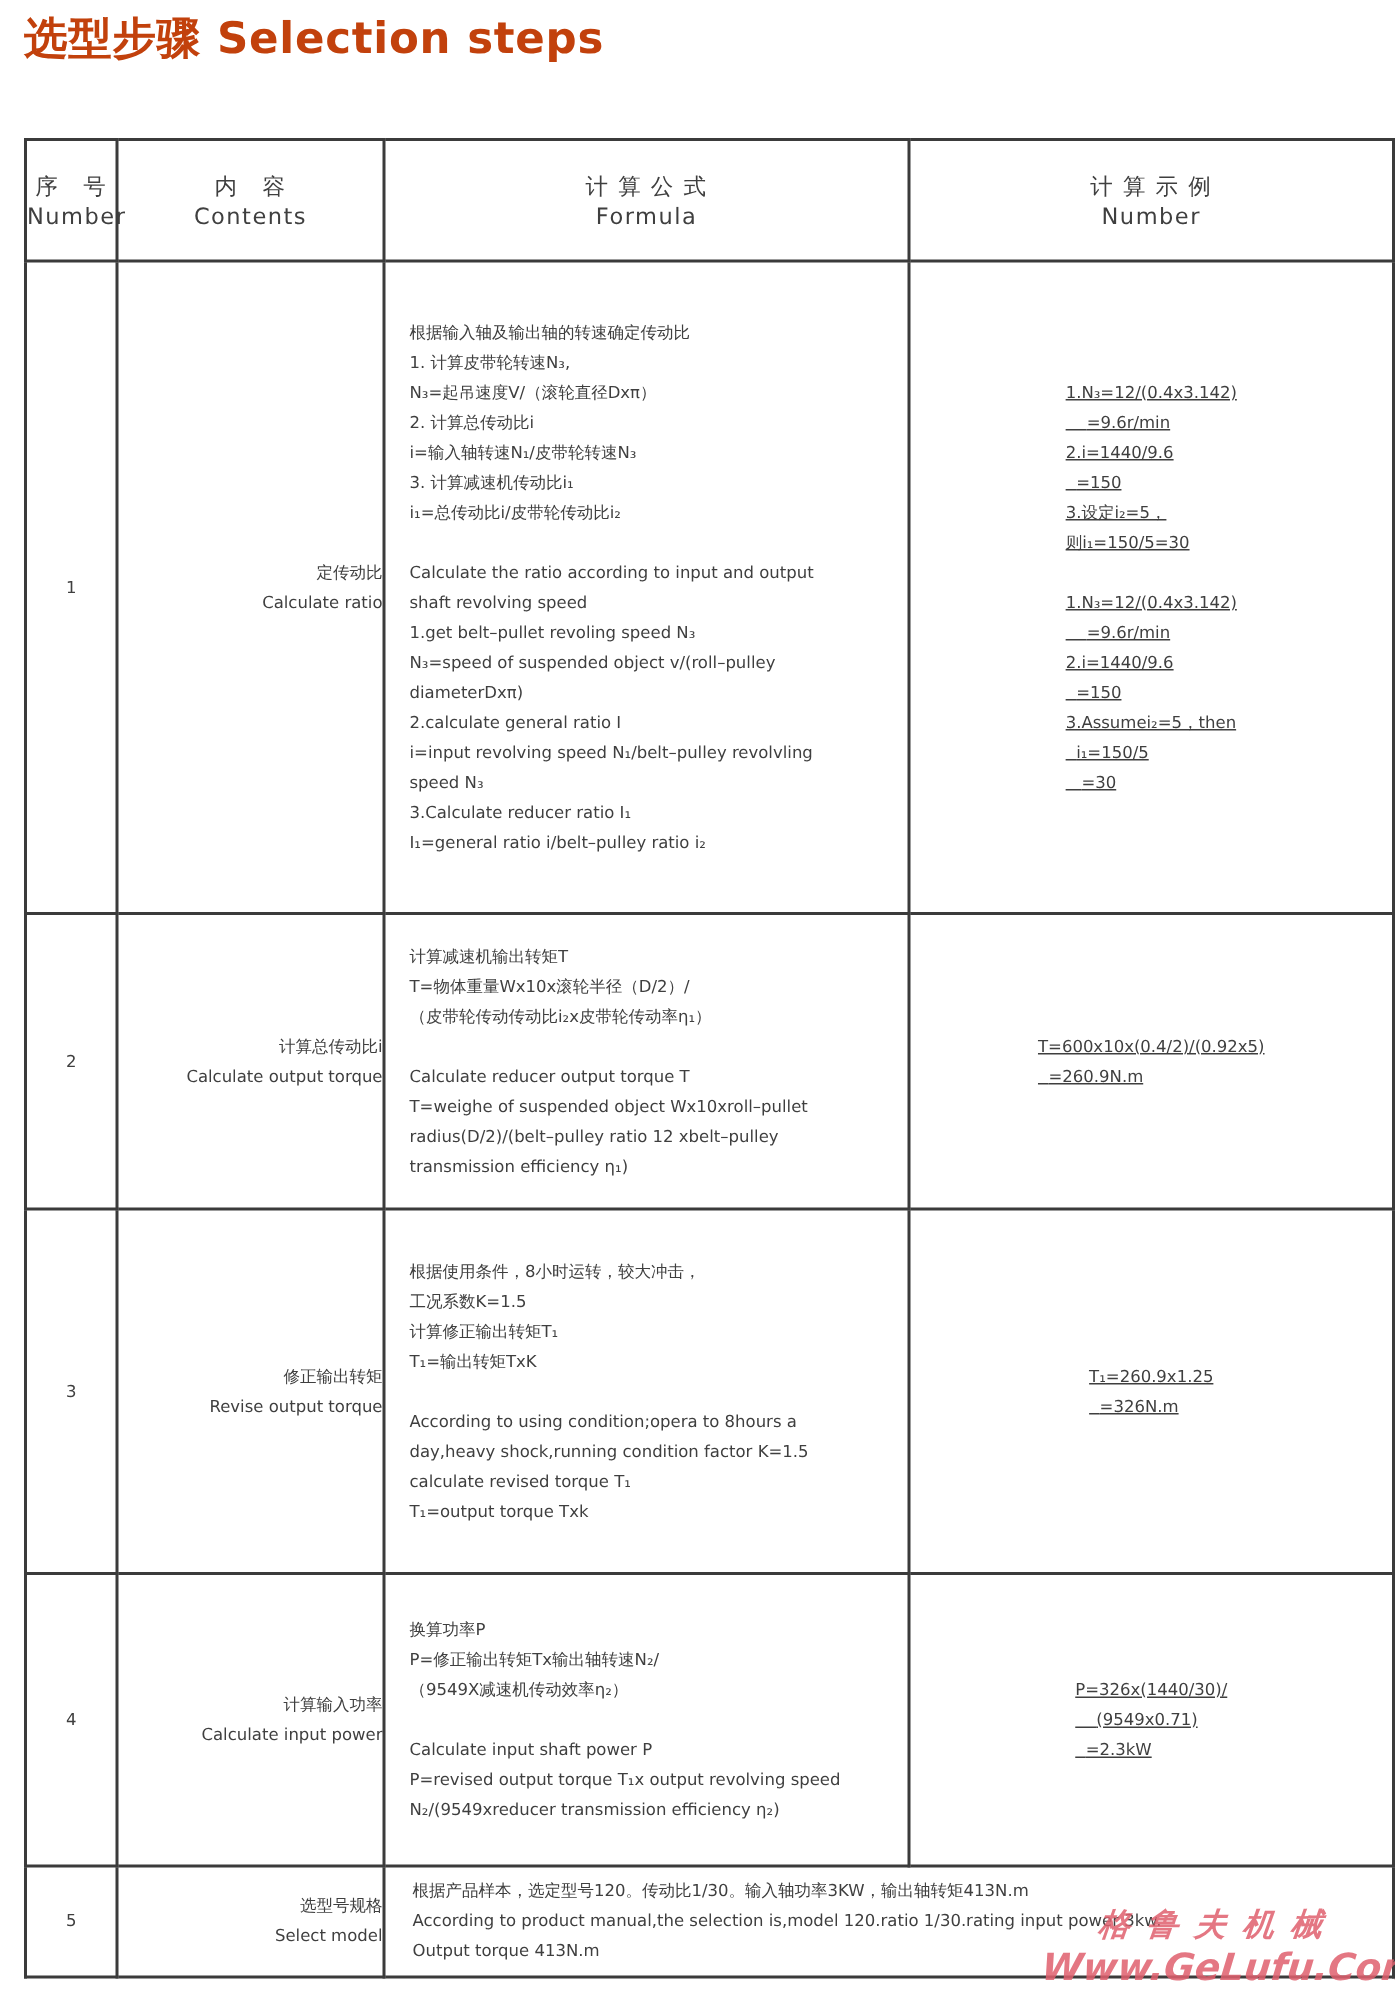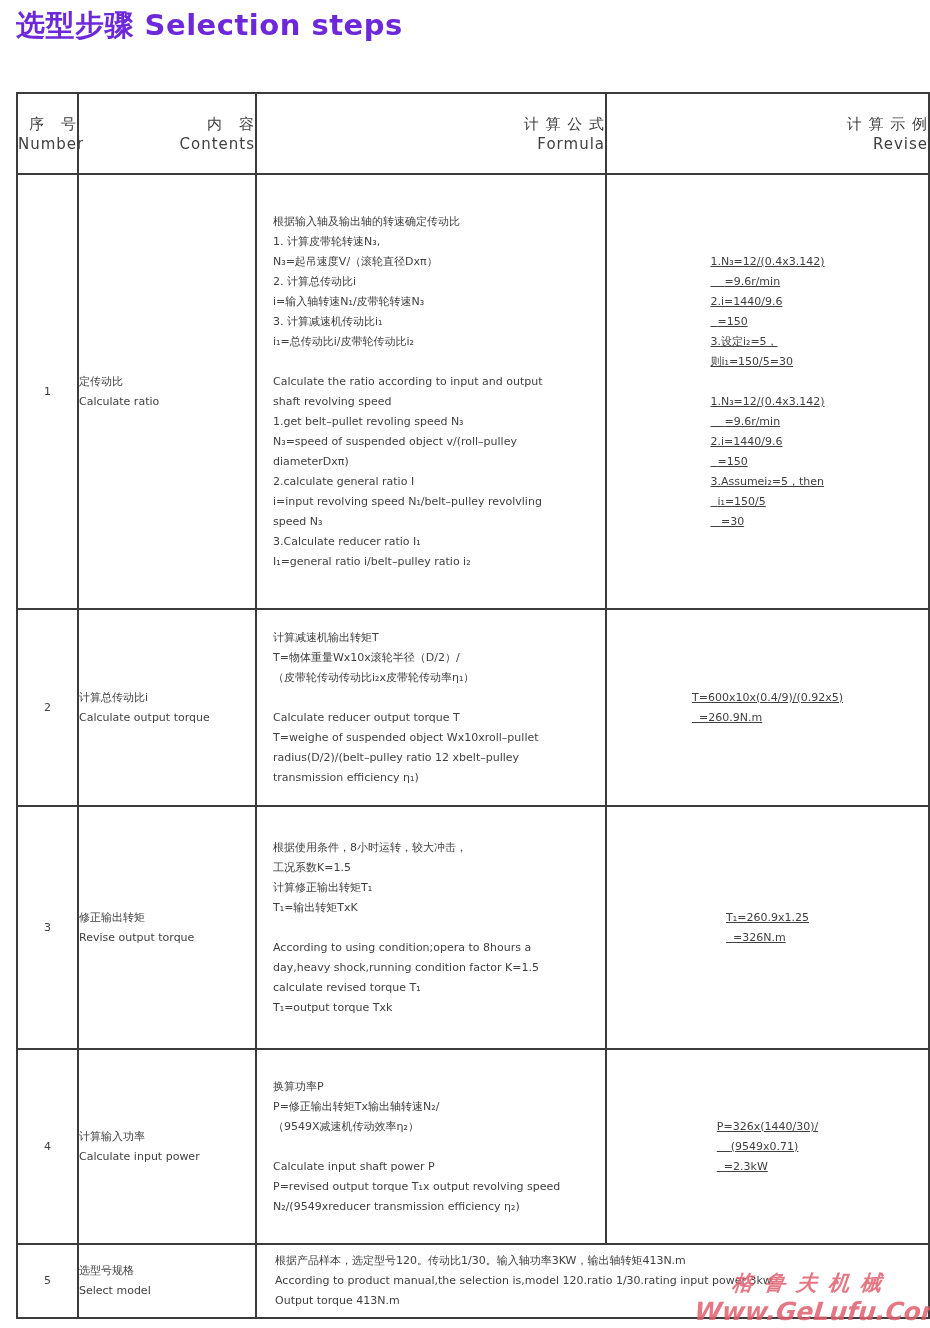--- a/index.html
+++ b/index.html
@@ -9,55 +9,55 @@
     font-family: "DejaVu Sans", "Liberation Sans", sans-serif;
     color: #3f3f3f;
     position: relative;
     overflow: hidden;
   }
   .page-title {
     position: absolute;
     left: 16px; top: 6px;
     font-size: 29px;
     font-weight: bold;
-    color: #6d28d9;
+    color: #c2410c;
     letter-spacing: 0.5px;
   }
   table.steps {
     position: absolute;
     left: 16px; top: 92px;
     width: 912px;
     border-collapse: collapse;
     table-layout: fixed;
   }
   table.steps th, table.steps td {
     border: 2px solid #3b3b3b;
     vertical-align: middle;
     font-size: 11px;
     line-height: 20px;
     color: #3f3f3f;
   }
   table.steps th {
     font-weight: normal;
-    text-align: right;
+    text-align: center;
     white-space: pre-line;
     font-size: 15px;
     letter-spacing: 1px;
   }
   tr.hdr      { height: 81px; }
   tr.r1       { height: 435px; }
   tr.r2       { height: 197px; }
   tr.r3       { height: 243px; }
   tr.r4       { height: 195px; }
   tr.r5       { height: 70px; }
   td.num {
     text-align: center;
   }
   td.contents {
-    text-align: left;
+    text-align: right;
     white-space: pre-line;
   }
   td.formula {
     text-align: left;
     padding: 10px 8px 10px 16px;
   }
   td.formula .block {
     white-space: pre-wrap;
   }
   td.example {
@@ -112,21 +112,21 @@
   </colgroup>
   <thead>
     <tr class="hdr">
       <th>序　号
 Number</th>
       <th>内　容
 Contents</th>
       <th>计 算 公 式
 Formula</th>
       <th>计 算 示 例
-Revise</th>
+Number</th>
     </tr>
   </thead>
   <tbody>
     <tr class="r1">
       <td class="num">1</td>
       <td class="contents">定传动比
 Calculate ratio</td>
       <td class="formula">
           <div class="block">根据输入轴及输出轴的转速确定传动比
 1. 计算皮带轮转速N₃,
@@ -169,21 +169,21 @@
       <td class="formula">
           <div class="block">计算减速机输出转矩T
 T=物体重量Wx10x滚轮半径（D/2）/
 （皮带轮传动传动比i₂x皮带轮传动率η₁）
 
 Calculate reducer output torque T
 T=weighe of suspended object Wx10xroll–pullet
 radius(D/2)/(belt–pulley ratio 12 xbelt–pulley
 transmission efficiency η₁)</div>
         </td>
-      <td class="example"><div class="block">T=600x10x(0.4/9)/(0.92x5)
+      <td class="example"><div class="block">T=600x10x(0.4/2)/(0.92x5)
   =260.9N.m</div></td>
     </tr>
     <tr class="r3">
       <td class="num">3</td>
       <td class="contents">修正输出转矩
 Revise output torque</td>
       <td class="formula">
           <div class="block">根据使用条件，8小时运转，较大冲击，
 工况系数K=1.5
 计算修正输出转矩T₁

